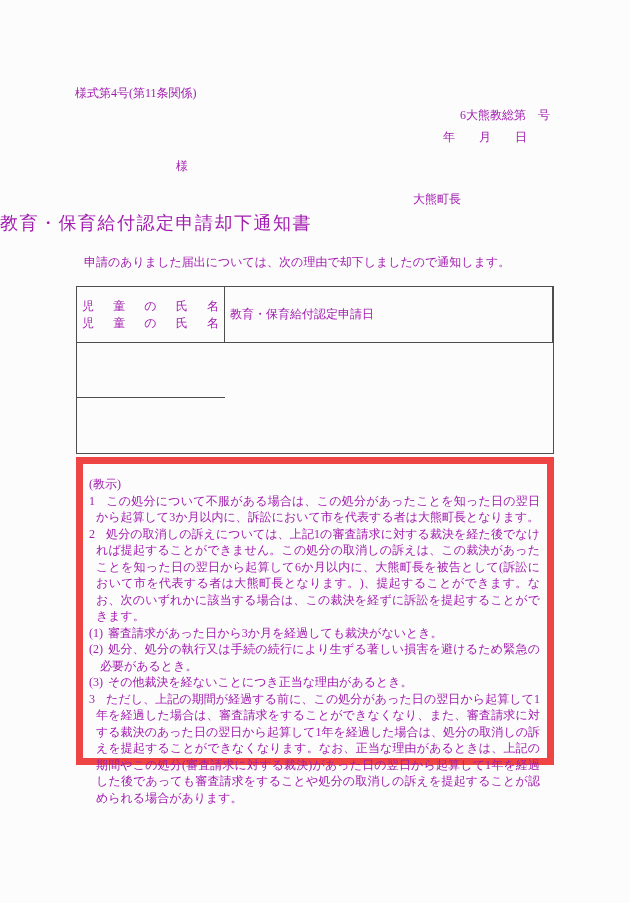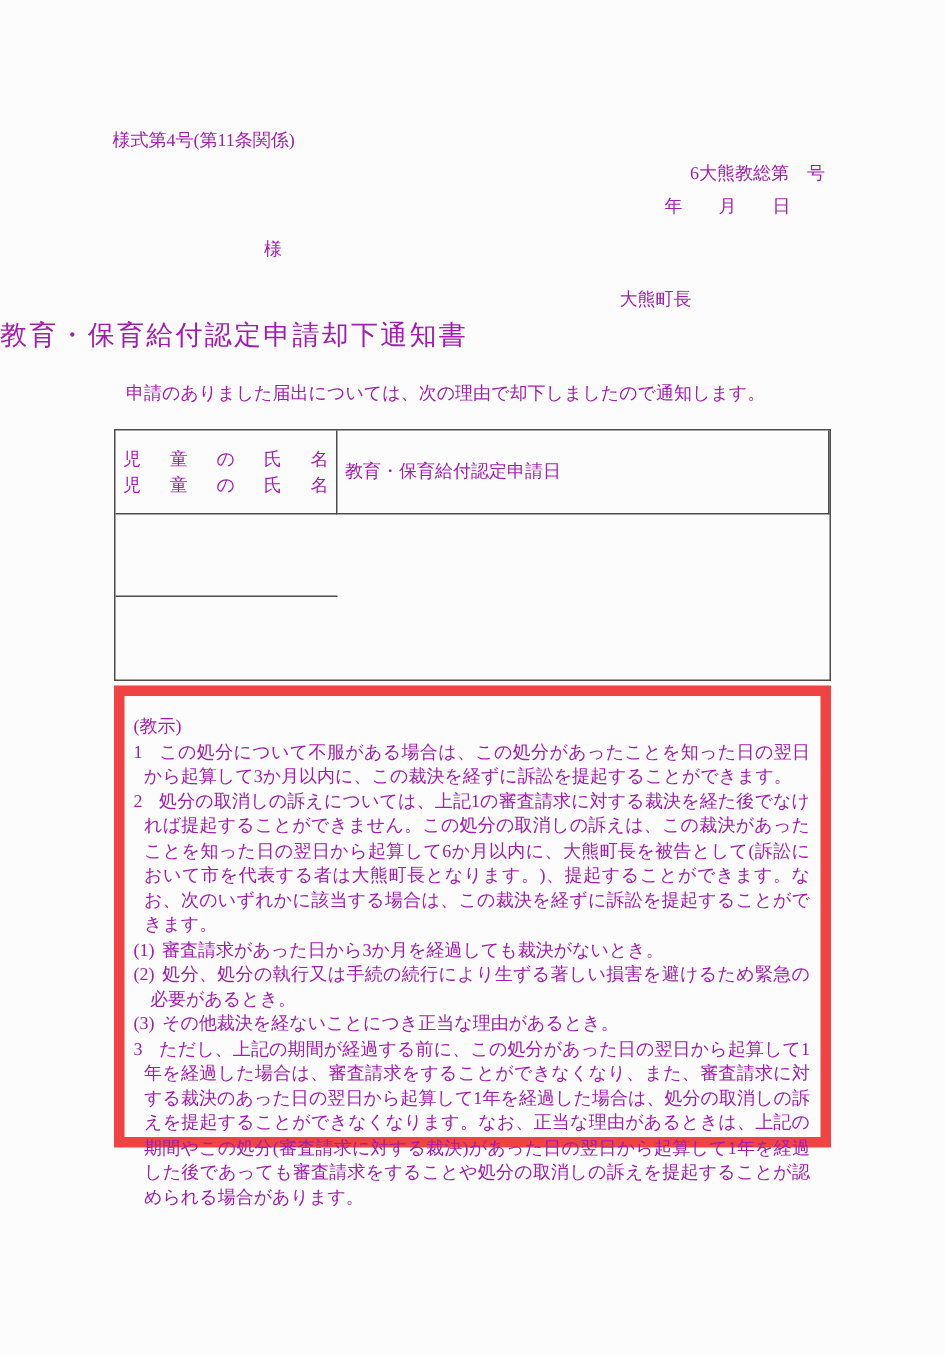--- a/index.html
+++ b/index.html
@@ -122,21 +122,21 @@
     </div>
 
     <div class="cell value">
       <span></span>
     </div>
   </div>
 
   <div class="abs notice-box">
     <p class="notice-heading">(教示)</p>
 
-    <p class="notice-item"><span class="num">1</span><span>この処分について不服がある場合は、この処分があったことを知った日の翌日から起算して3か月以内に、この裁決を経ずに訴訟を提起することができます。</span></p>
+    <p class="notice-item"><span class="num">1</span><span>この処分について不服がある場合は、この処分があったことを知った日の翌日から起算して3か月以内に、訴訟において市を代表する者は大熊町長となります。</span></p>
 
     <p class="notice-item"><span class="num">2</span><span>処分の取消しの訴えについては、上記1の審査請求に対する裁決を経た後でなければ提起することができません。この処分の取消しの訴えは、この裁決があったことを知った日の翌日から起算して6か月以内に、大熊町長を被告として(訴訟において市を代表する者は大熊町長となります。)、提起することができます。なお、次のいずれかに該当する場合は、この裁決を経ずに訴訟を提起することができます。</span></p>
 
     <p class="sub-item"><span class="num">(1)</span><span>審査請求があった日から3か月を経過しても裁決がないとき。</span></p>
 
     <p class="sub-item"><span class="num">(2)</span><span>処分、処分の執行又は手続の続行により生ずる著しい損害を避けるため緊急の必要があるとき。</span></p>
 
     <p class="sub-item"><span class="num">(3)</span><span>その他裁決を経ないことにつき正当な理由があるとき。</span></p>
 
     <p class="notice-item"><span class="num">3</span><span>ただし、上記の期間が経過する前に、この処分があった日の翌日から起算して1年を経過した場合は、審査請求をすることができなくなり、また、審査請求に対する裁決のあった日の翌日から起算して1年を経過した場合は、処分の取消しの訴えを提起することができなくなります。なお、正当な理由があるときは、上記の期間やこの処分(審査請求に対する裁決)があった日の翌日から起算して1年を経過した後であっても審査請求をすることや処分の取消しの訴えを提起することが認められる場合があります。</span></p>

